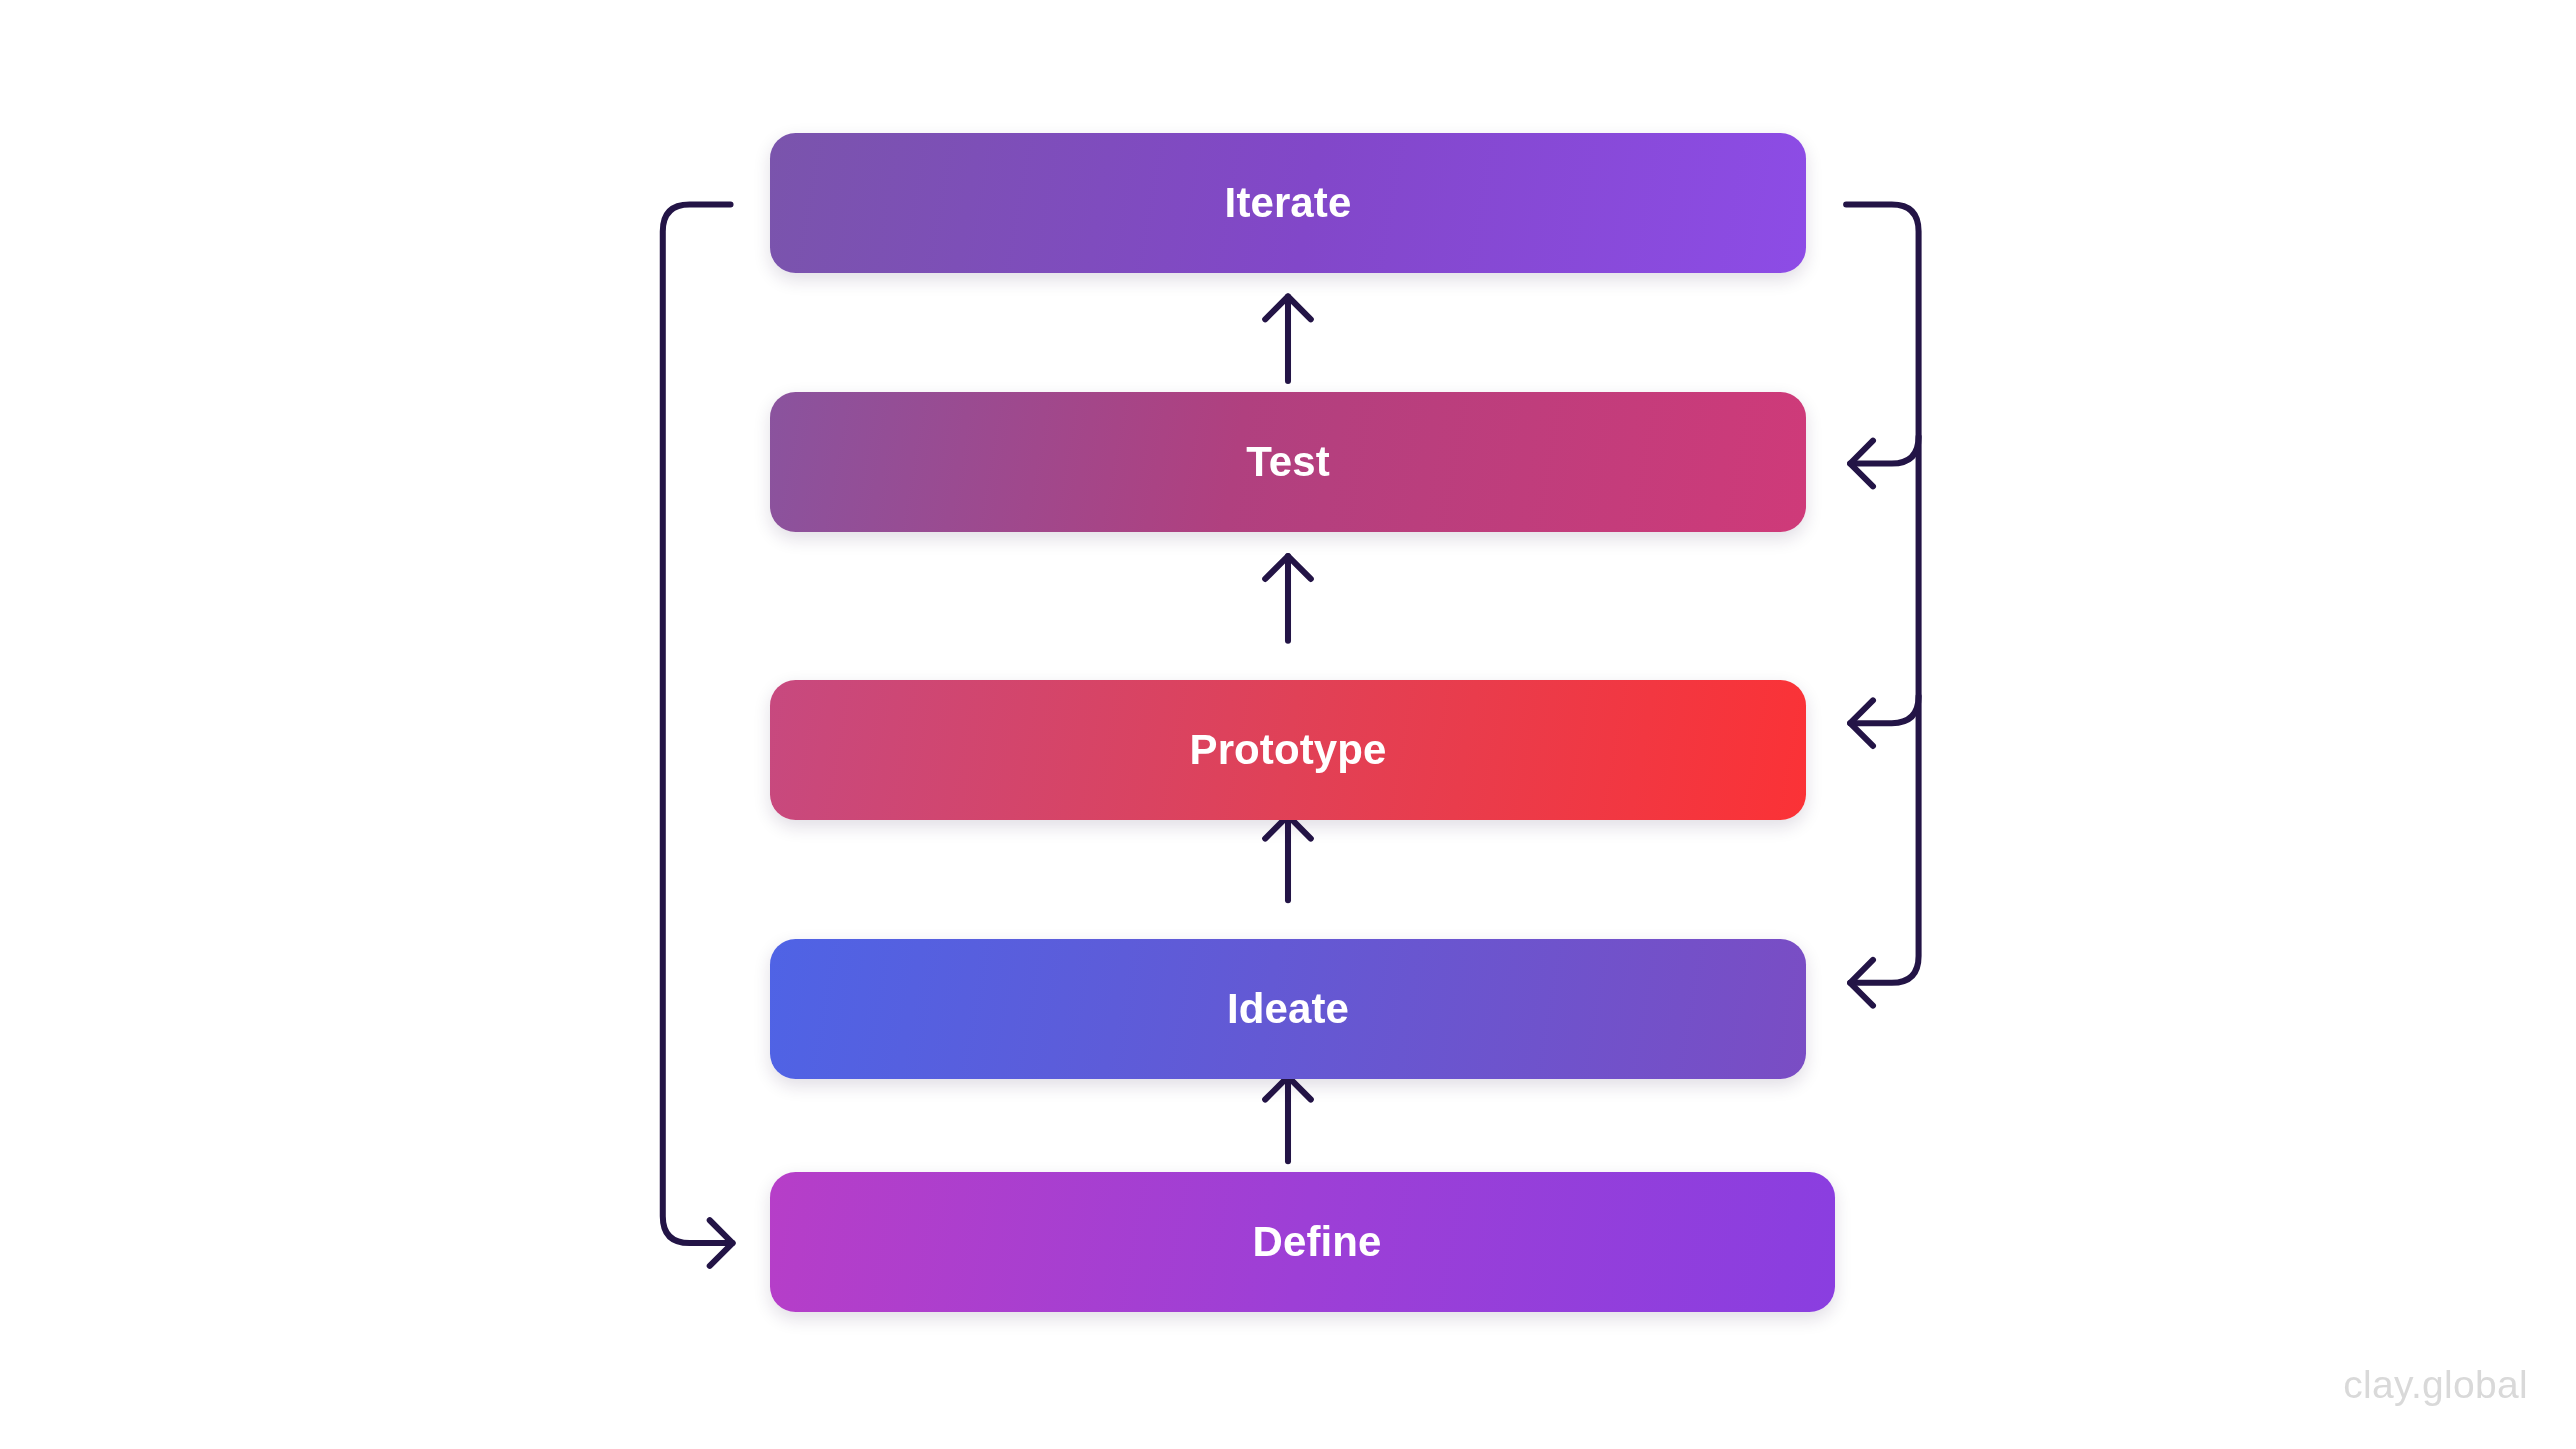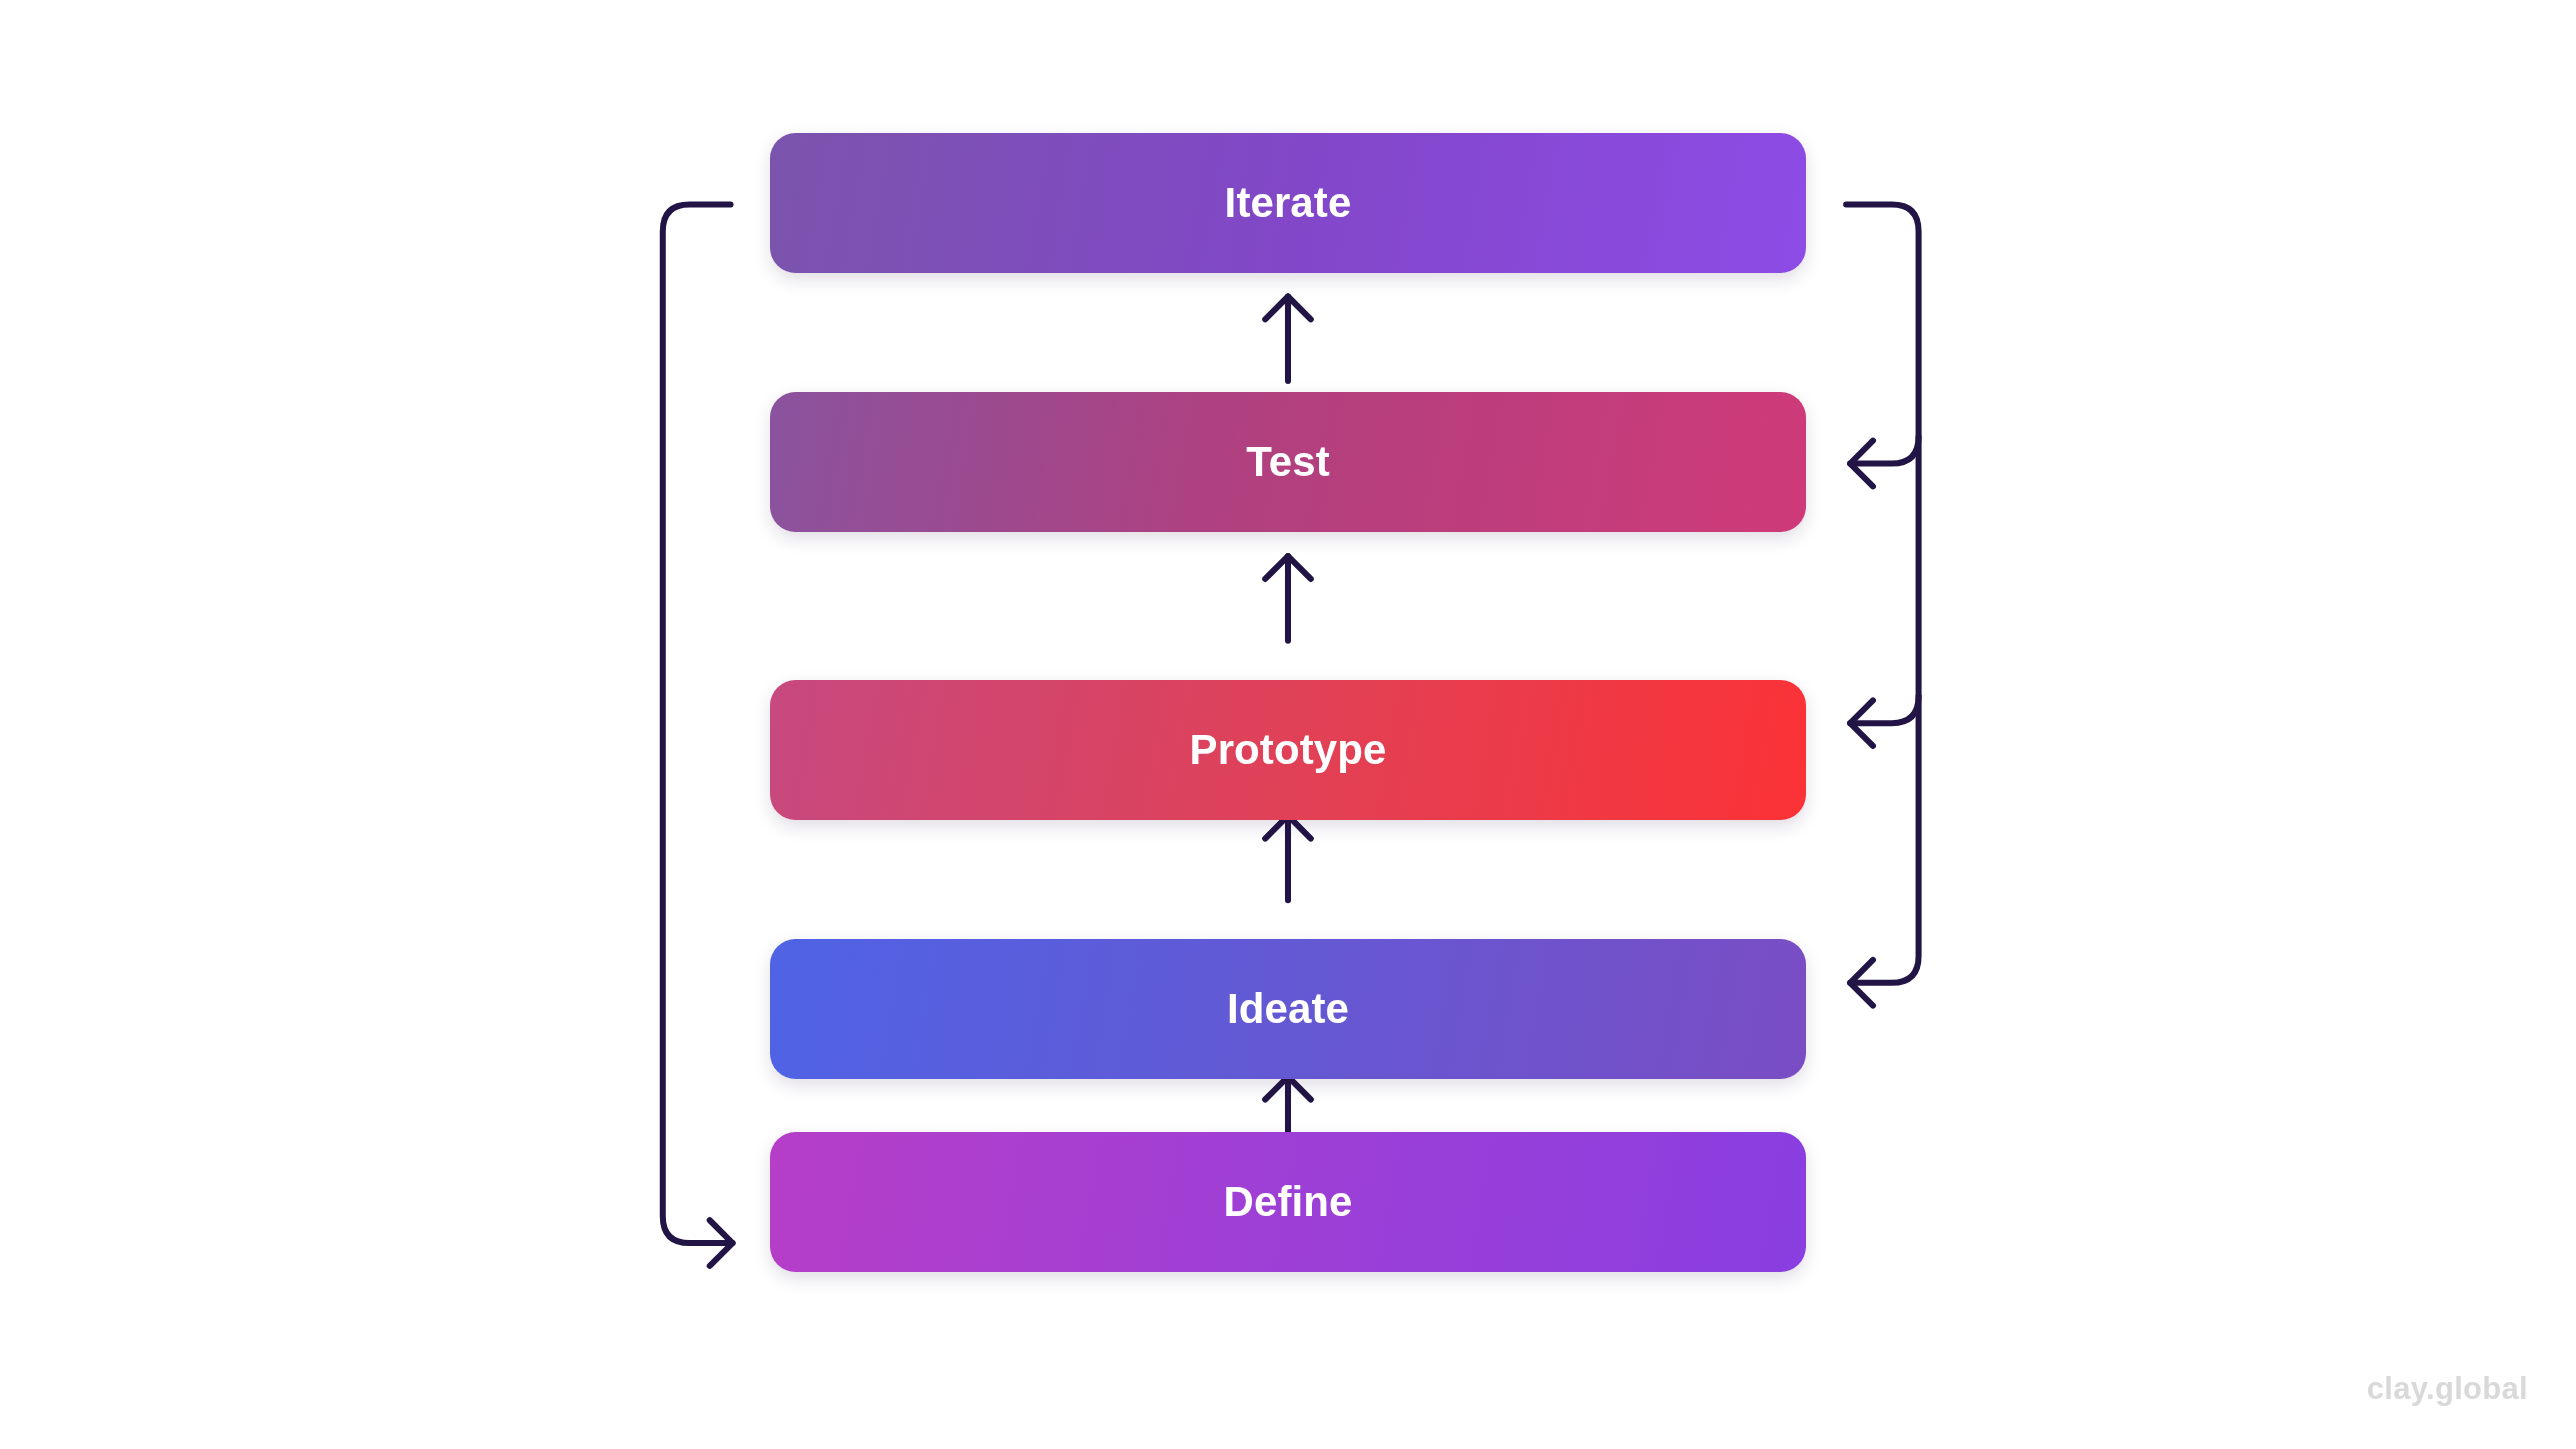--- a/index.html
+++ b/index.html
@@ -42,21 +42,21 @@
     letter-spacing: 0.1px;
     line-height: 1;
     user-select: none;
   }
 
   #bar-iterate   { top: 133px;  background: linear-gradient(100deg, #7a54ac 0%, #8247c9 52%, #8d4ce6 100%); }
   #bar-test      { top: 392px;  background: linear-gradient(100deg, #8a539e 0%, #b0407f 45%, #cf3a79 100%),
                                             linear-gradient(180deg, #8a539e 0%, #cc3a78 100%); }
   #bar-prototype { top: 680px;  background: linear-gradient(100deg, #c7497f 0%, #e04157 50%, #fb3236 100%); }
   #bar-ideate    { top: 911px; background: linear-gradient(100deg, #4f63e5 0%, #6359d4 48%, #7a4dc4 100%); margin-top: 28px; }
-  #bar-define    { top: 1132px; background: linear-gradient(100deg, #b63ec8 0%, #9d3fd6 50%, #8a3ee0 100%); }
+  #bar-define    { top: 1172px; background: linear-gradient(100deg, #b63ec8 0%, #9d3fd6 50%, #8a3ee0 100%); padding-left: 29px; }
 
   
   #connectors {
     position: absolute;
     left: 0;
     top: 0;
     width: 2576px;
     height: 1449px;
     pointer-events: none;
   }
@@ -74,22 +74,22 @@
     stroke-linecap: round;
     stroke-linejoin: round;
   }
 
   
   #watermark {
     position: absolute;
     right: 48px;
     bottom: 42px;
     color: #d9d9d9;
-    font-size: 31px;
-    font-weight: 700;
+    font-size: 39px;
+    font-weight: 400;
     letter-spacing: 0.3px;
     user-select: none;
   }
 </style>
 </head>
 <body>
 
 <div id="stage">
 
   <svg id="connectors" viewBox="0 0 3840 2160" width="2576" height="1449" xmlns="http://www.w3.org/2000/svg">

